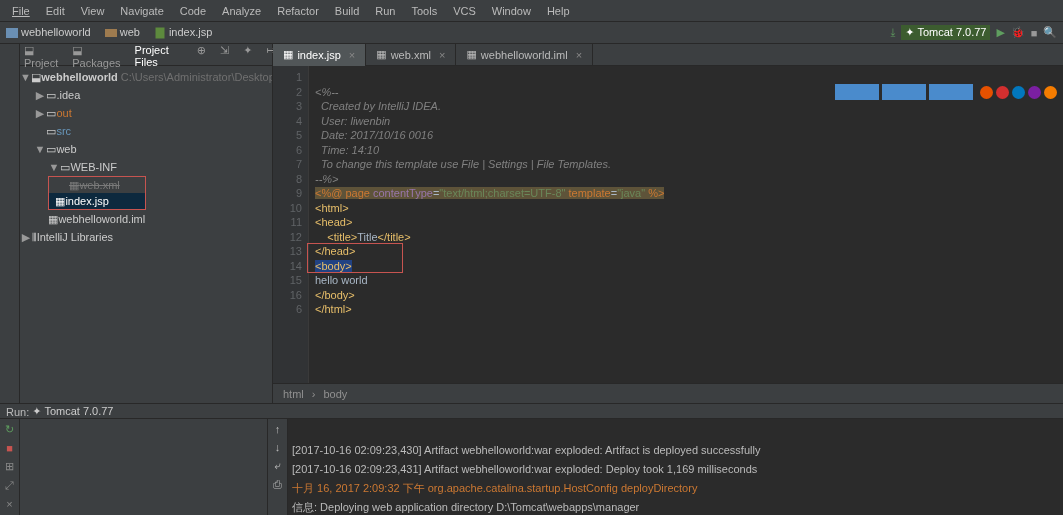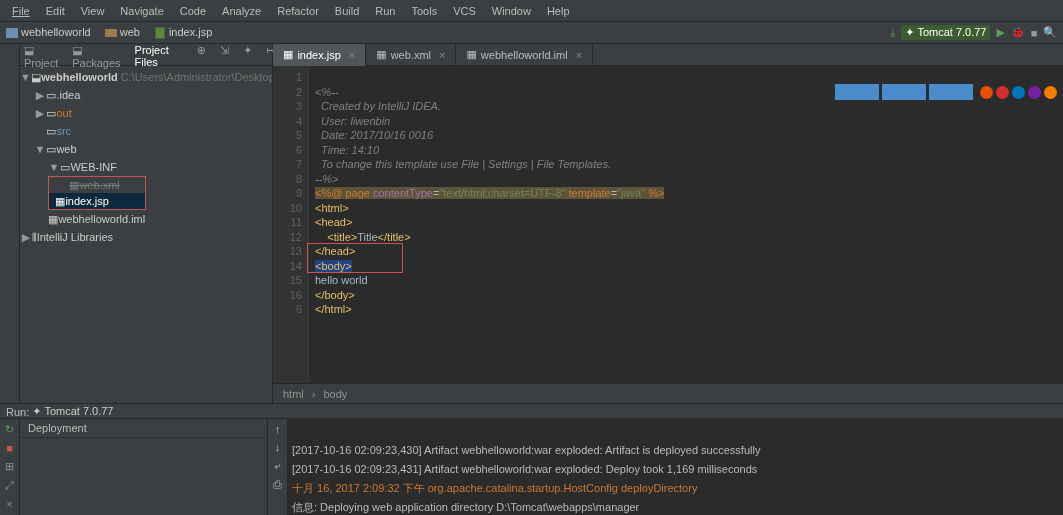--- a/index.html
+++ b/index.html
@@ -205,21 +205,20 @@
 
 <div class="runpanel">
   <div class="runleft">
     <span style="color:#5f9e5f">↻</span>
     <span style="color:#c75450">■</span>
     <span>⊞</span>
     <span>⤢</span>
     <span>×</span>
   </div>
   <div class="depcol">
-    <div class="hdr">Deployment</div>
   </div>
   <div class="outcol">
     <div class="outbody">
       <div class="outgut">
         <span>↑</span>
         <span>↓</span>
         <span>⤶</span>
         <span>⎙</span>
       </div>
       <div class="console">

